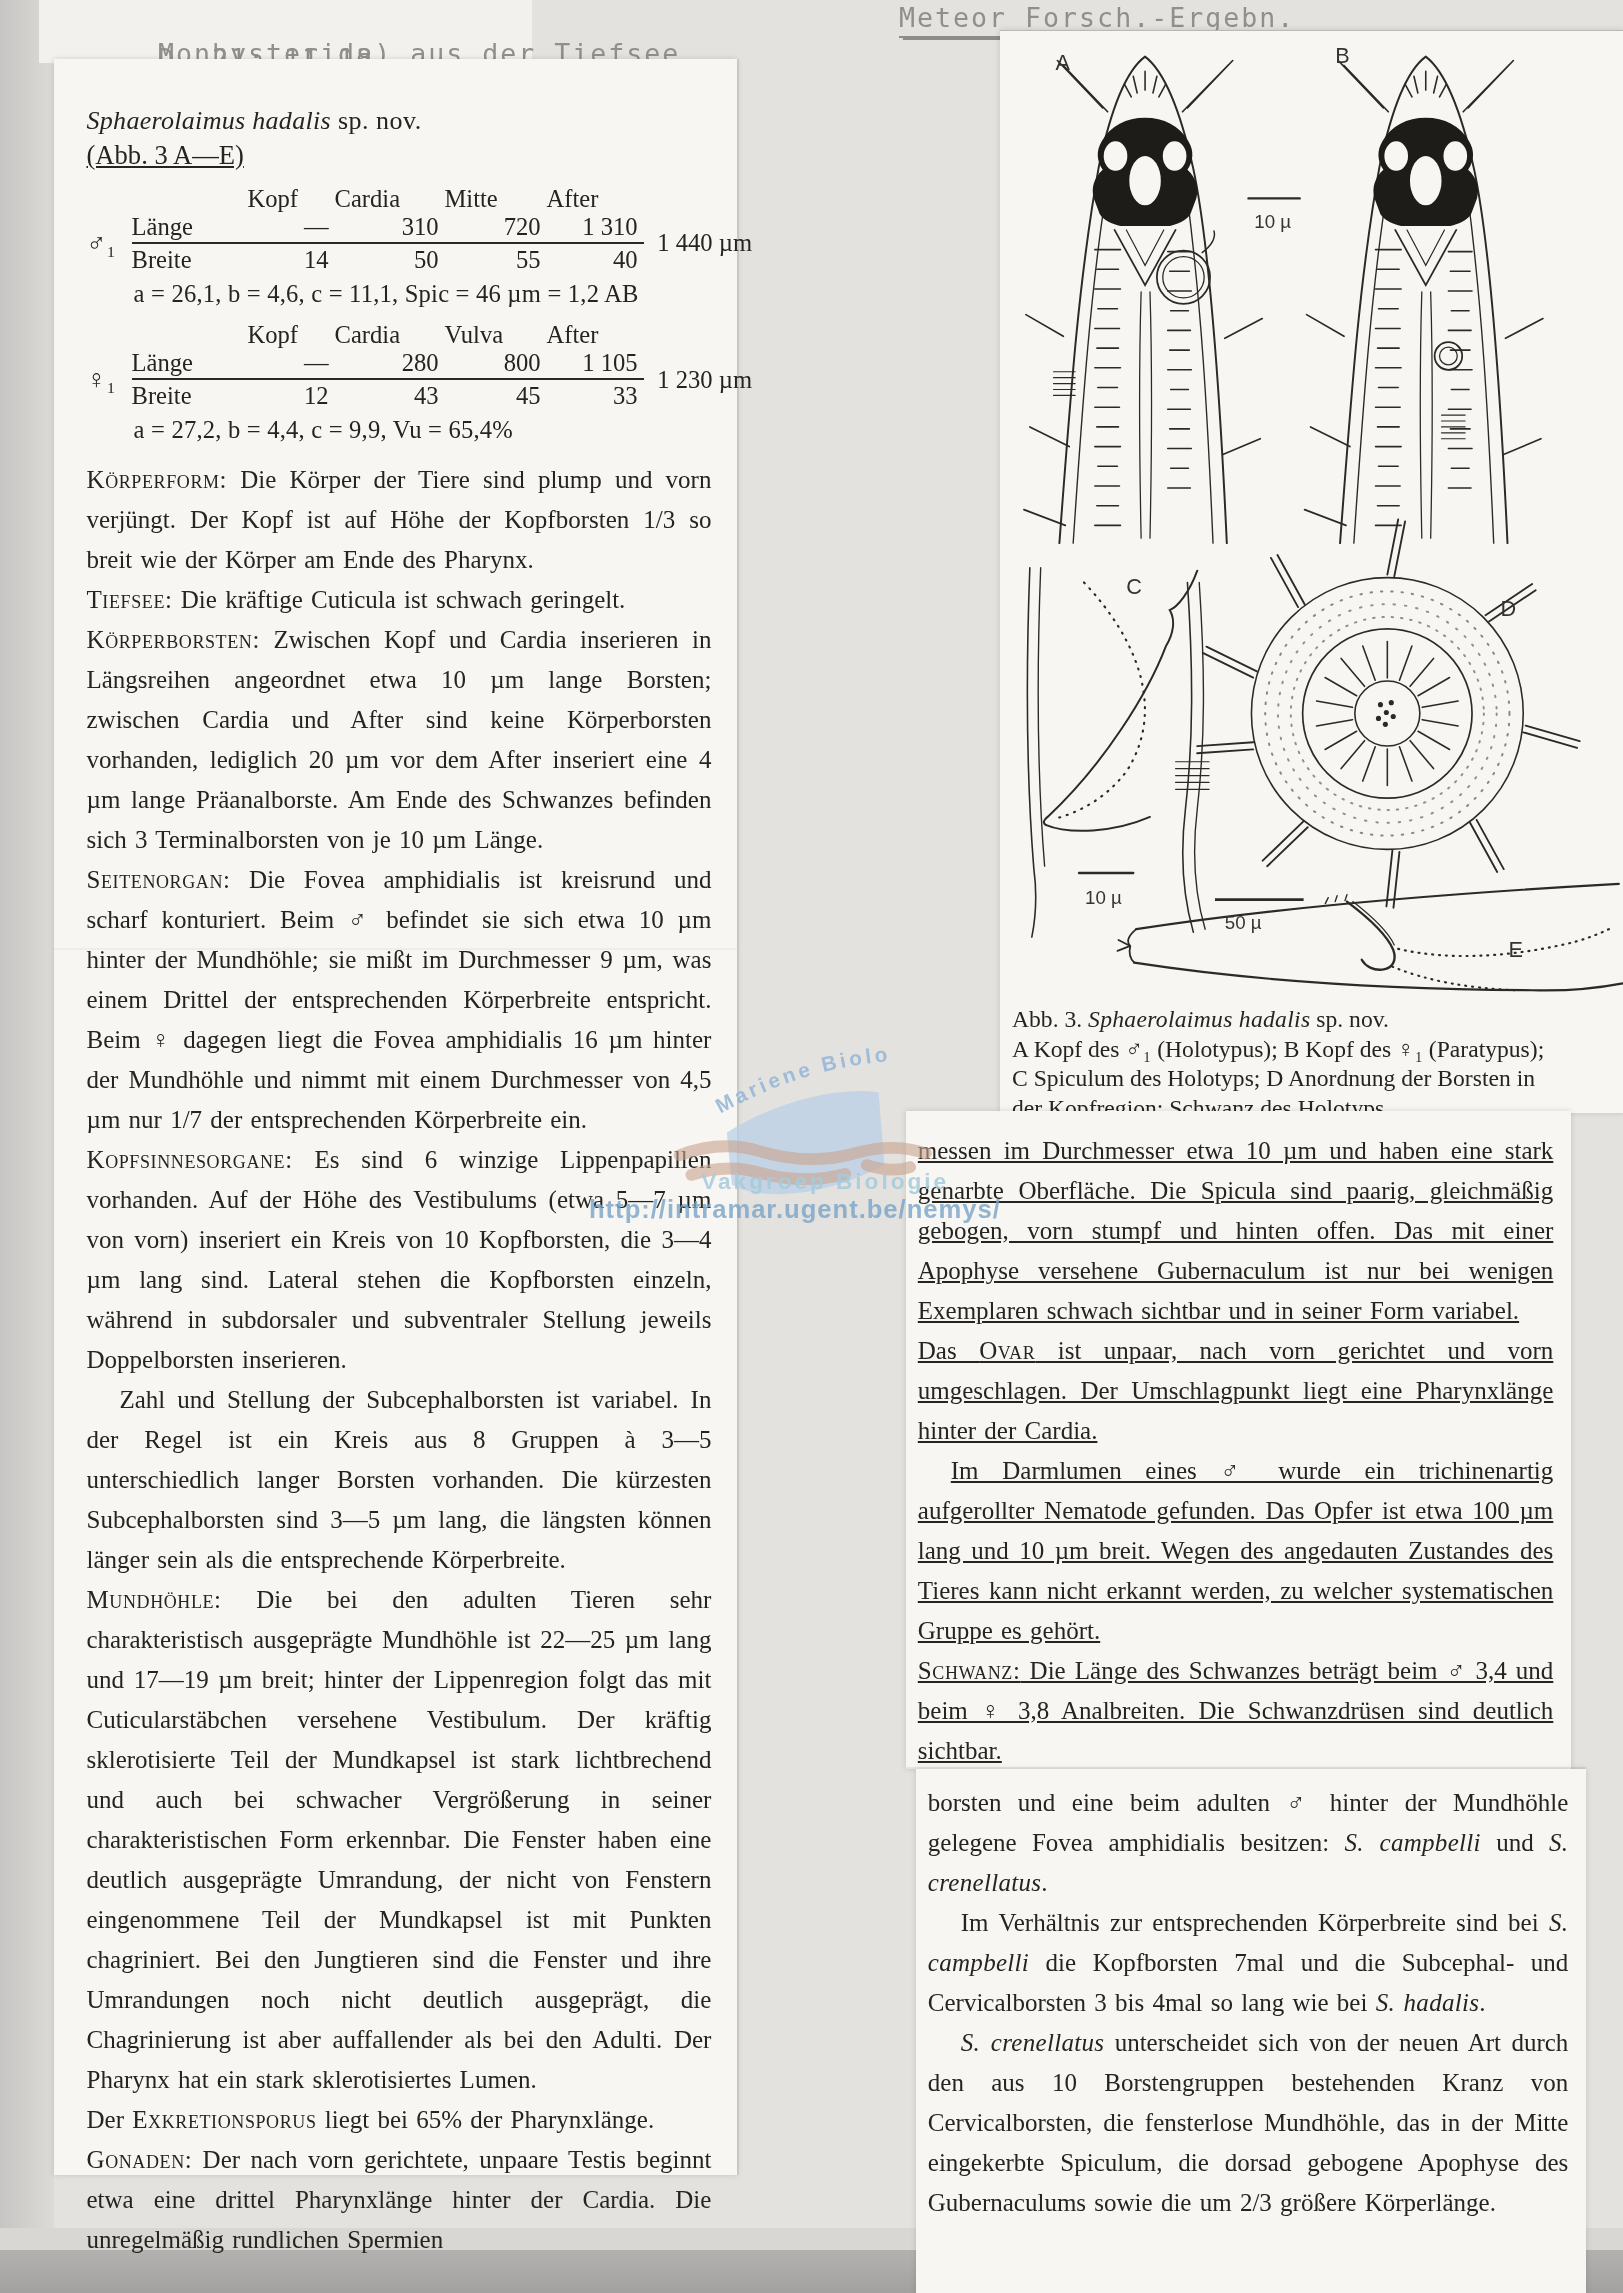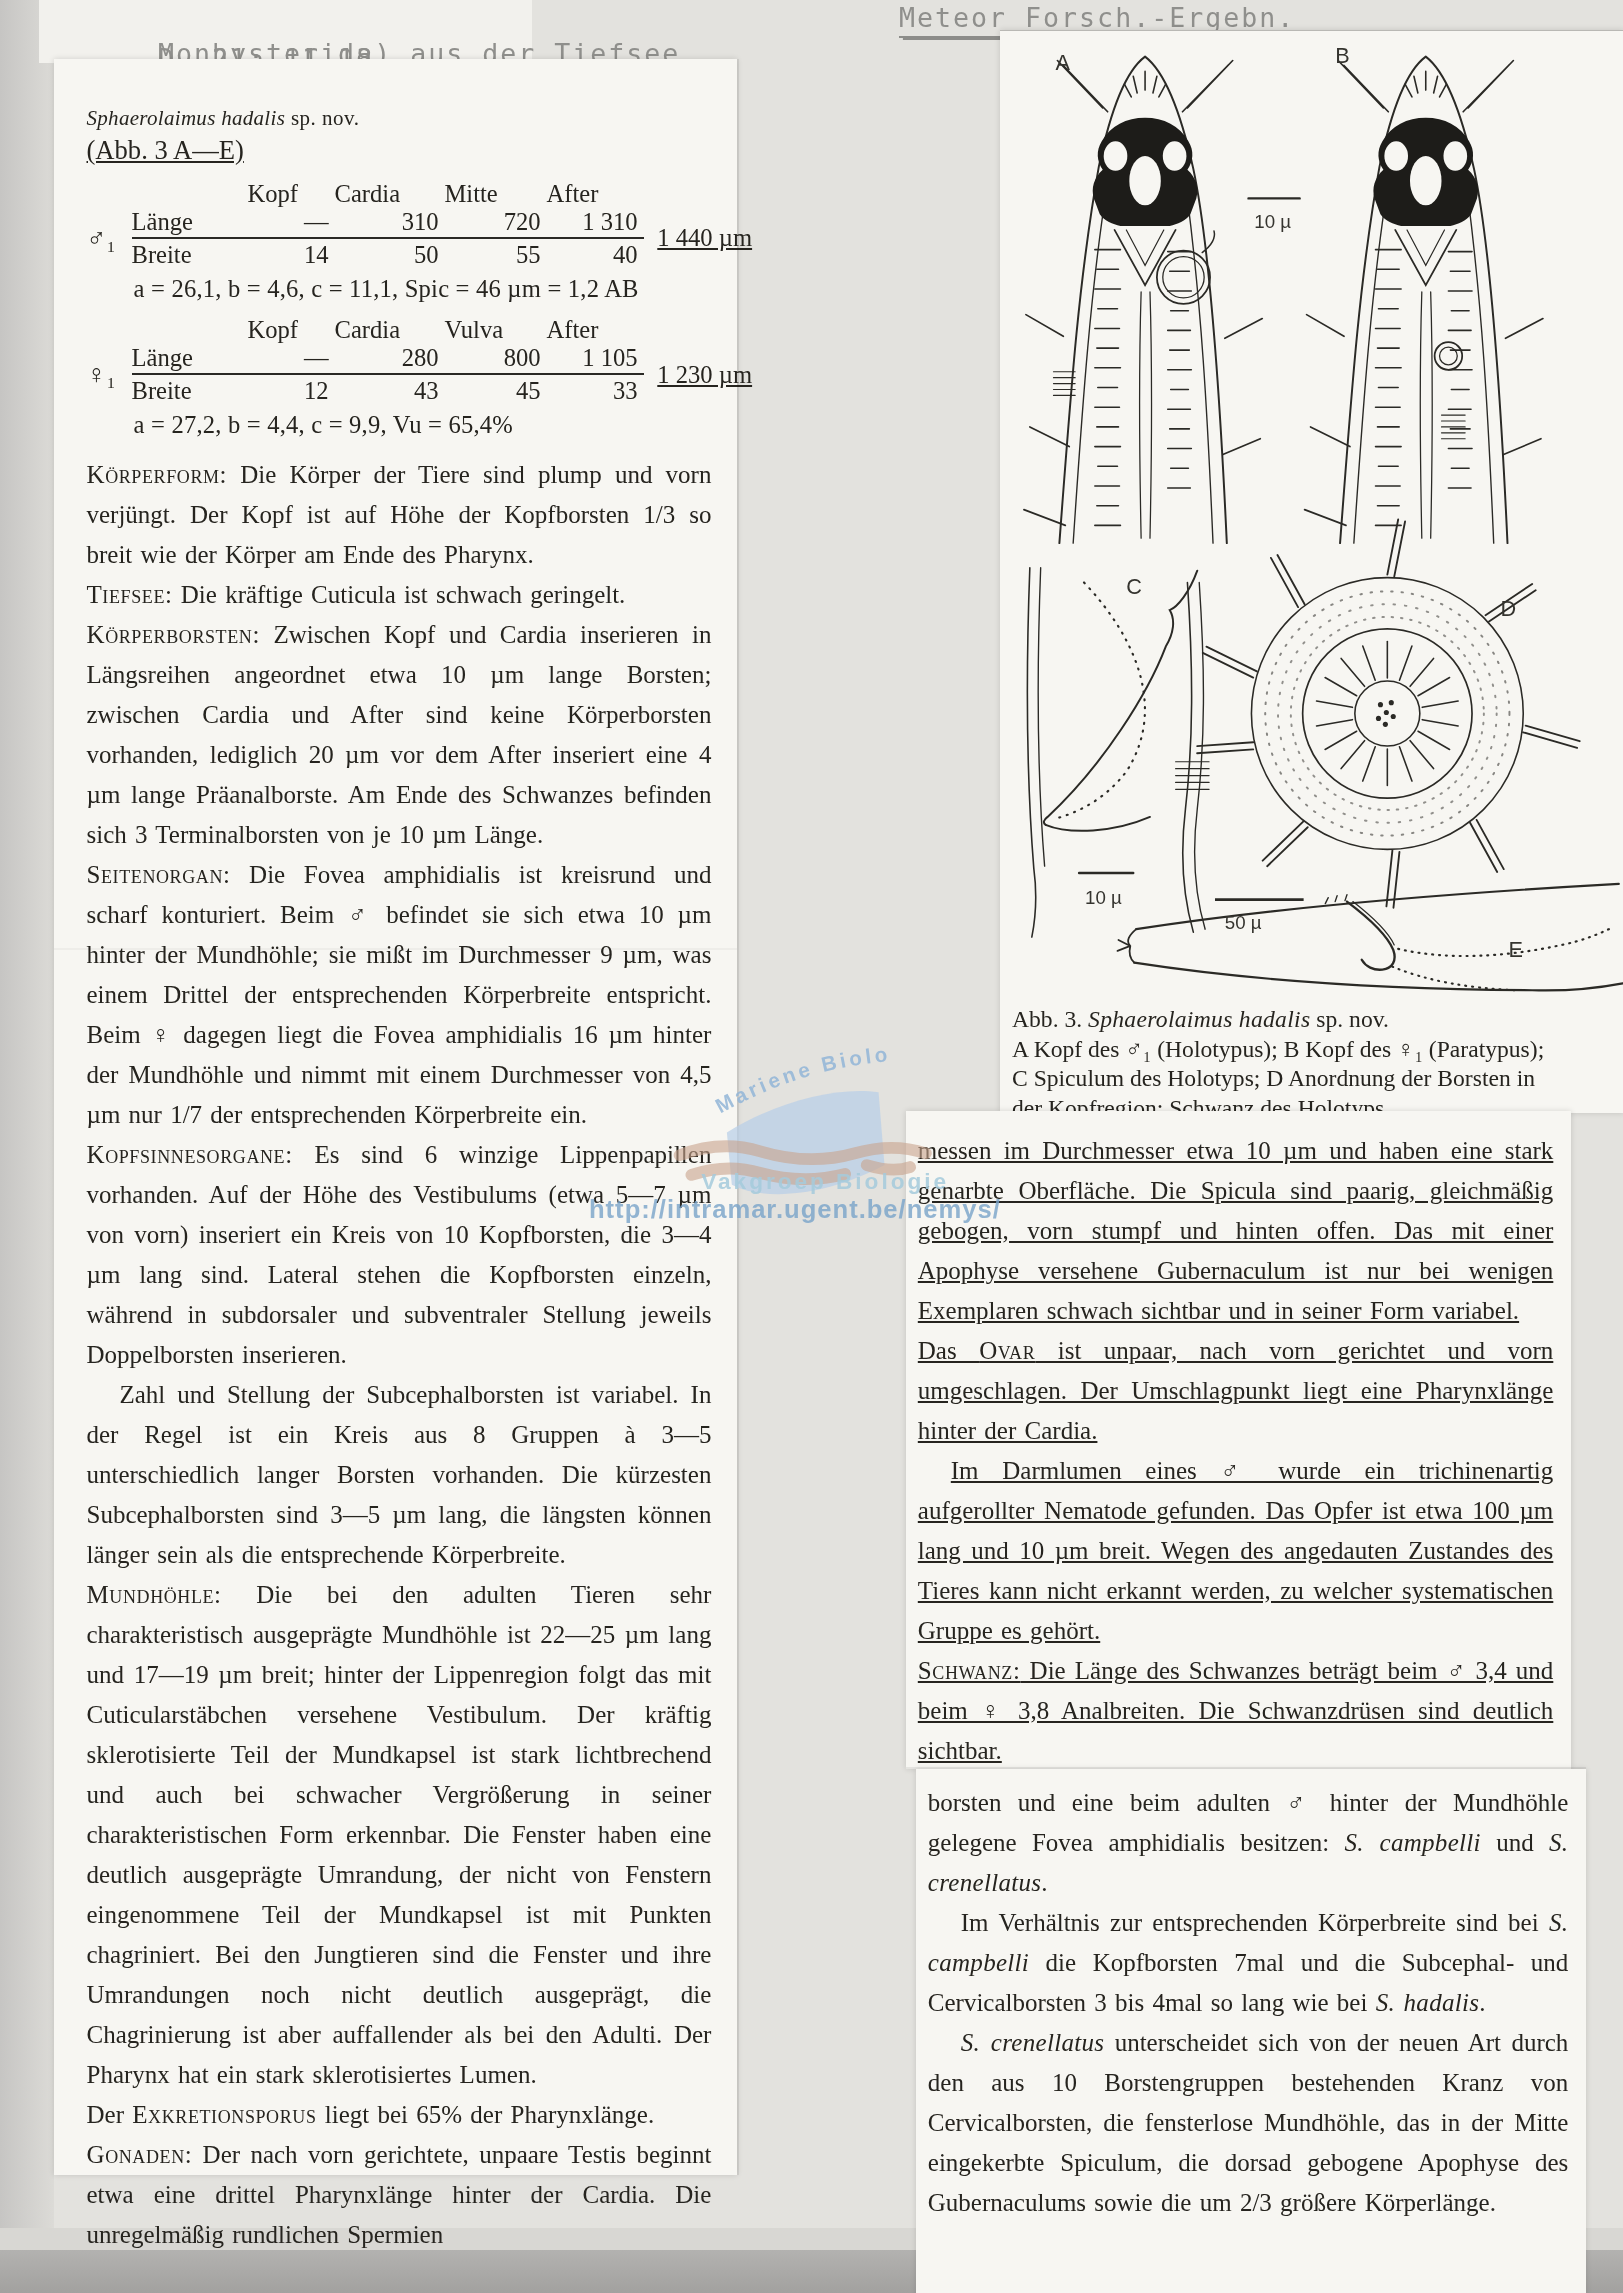--- a/index.html
+++ b/index.html
@@ -21,38 +21,38 @@
     font-size:26.6px;letter-spacing:2px;white-space:nowrap;}
   .dbl{border-bottom:2px solid #8c8c89;box-shadow:0 5.9px 0 -3.9px #8c8c89;padding-bottom:3px;}
   
   .paper{position:absolute;background:#f7f6f2;box-shadow:0 0 5.9px rgba(0,0,0,.14);}
   #left-block{left:54px;top:59px;width:683px;height:2116px;padding:47px 25.6px 0 32.5px;box-sizing:border-box;}
   #figure-block{left:1000px;top:29.6px;width:624px;height:1082px;border-top:1px solid #b9b8b4;}
   #right-block-1{left:906px;top:1111px;width:665px;height:658px;padding:19.7px 17.7px 0 11.8px;box-sizing:border-box;text-decoration:underline;}
   #right-block-2{left:916px;top:1769px;width:670px;height:541px;padding:13.8px 17.7px 0 11.8px;box-sizing:border-box;}
   .seam{position:absolute;background:rgba(0,0,0,.07);}
   
-  .title{font-style:italic;font-size:21px;letter-spacing:0.5px;}
+  .title{font-style:italic;font-size:26px;letter-spacing:0.5px;}
   .title .rom{font-style:normal;}
   .subtitle{font-size:26.6px;margin-top:3.9px;text-decoration:underline;}
   .para{font-size:25px;line-height:40px;text-align:justify;margin:0;word-spacing:2px;}
   .para.indent{text-indent:33px;}
   .caps{font-variant:small-caps;letter-spacing:0.6px;}
   .caption{font-size:23.6px;line-height:29.6px;}
   i{letter-spacing:0.3px;}
   
   .spec-table{margin:13.8px 0 5.9px 0;font-size:24.6px;}
   .spec-row{display:flex;align-items:center;}
   .sym{width:45px;font-size:26.6px;flex:0 0 45px;}
   .frac{flex:0 0 512px;}
   .tgrid{display:grid;grid-template-columns:116px 87px 110px 102px 97px;}
   .tgrid .c{text-align:right;padding-right:5.9px;}
   .tgrid .h{text-align:left;padding-right:5.9px;}
   .rule{border-top:2.5px solid #2a2925;margin:1px 0 2px 0;}
-  .total{flex:0 0 108px;text-align:left;padding-left:13.8px;font-size:24.6px;text-decoration:underline;}
+  .total{flex:0 0 108px;text-align:left;padding-left:13.8px;font-size:24.6px;}
   .tfoot{font-size:24.6px;margin:5.9px 0 2px 47px;letter-spacing:0.2px;}
   
   svg text{font-family:"Liberation Sans","DejaVu Sans",sans-serif;}
   .figcap{position:absolute;left:1012px;top:1005px;width:630px;}
   
   #watermark{position:absolute;left:581px;top:1039px;width:473px;height:197px;pointer-events:none;z-index:9;}
 </style>
 </head>
 <body>
 

